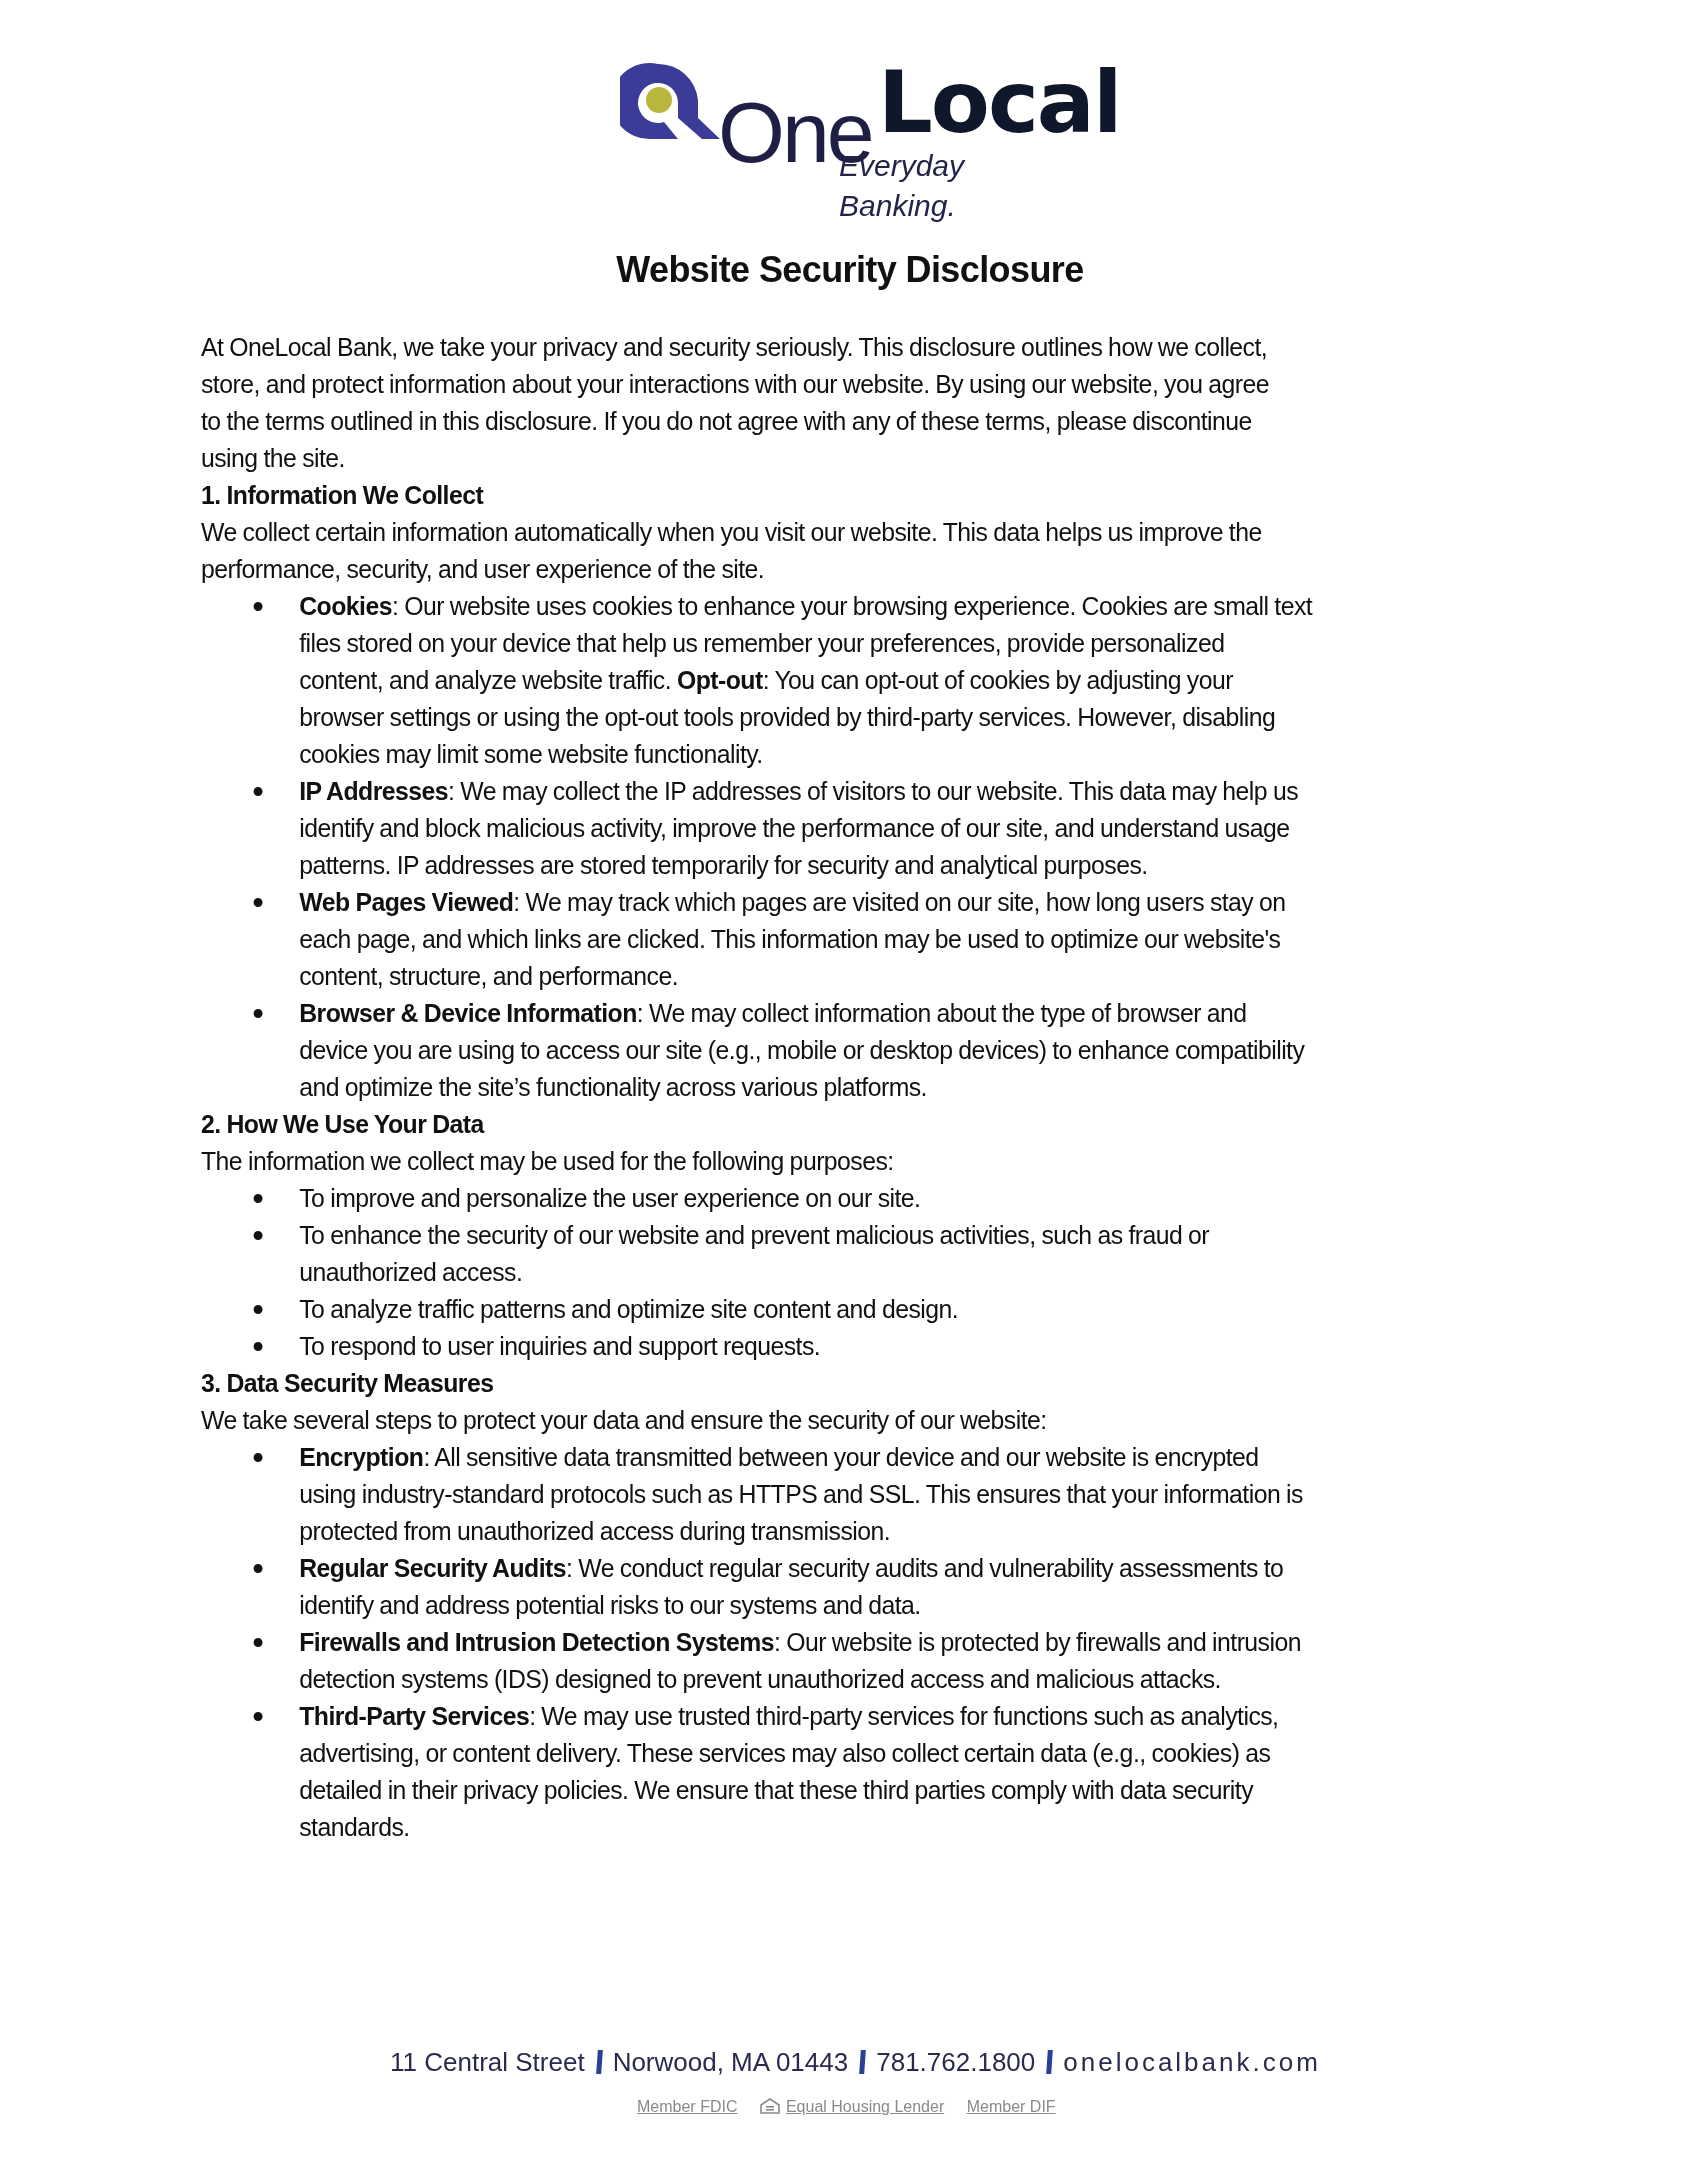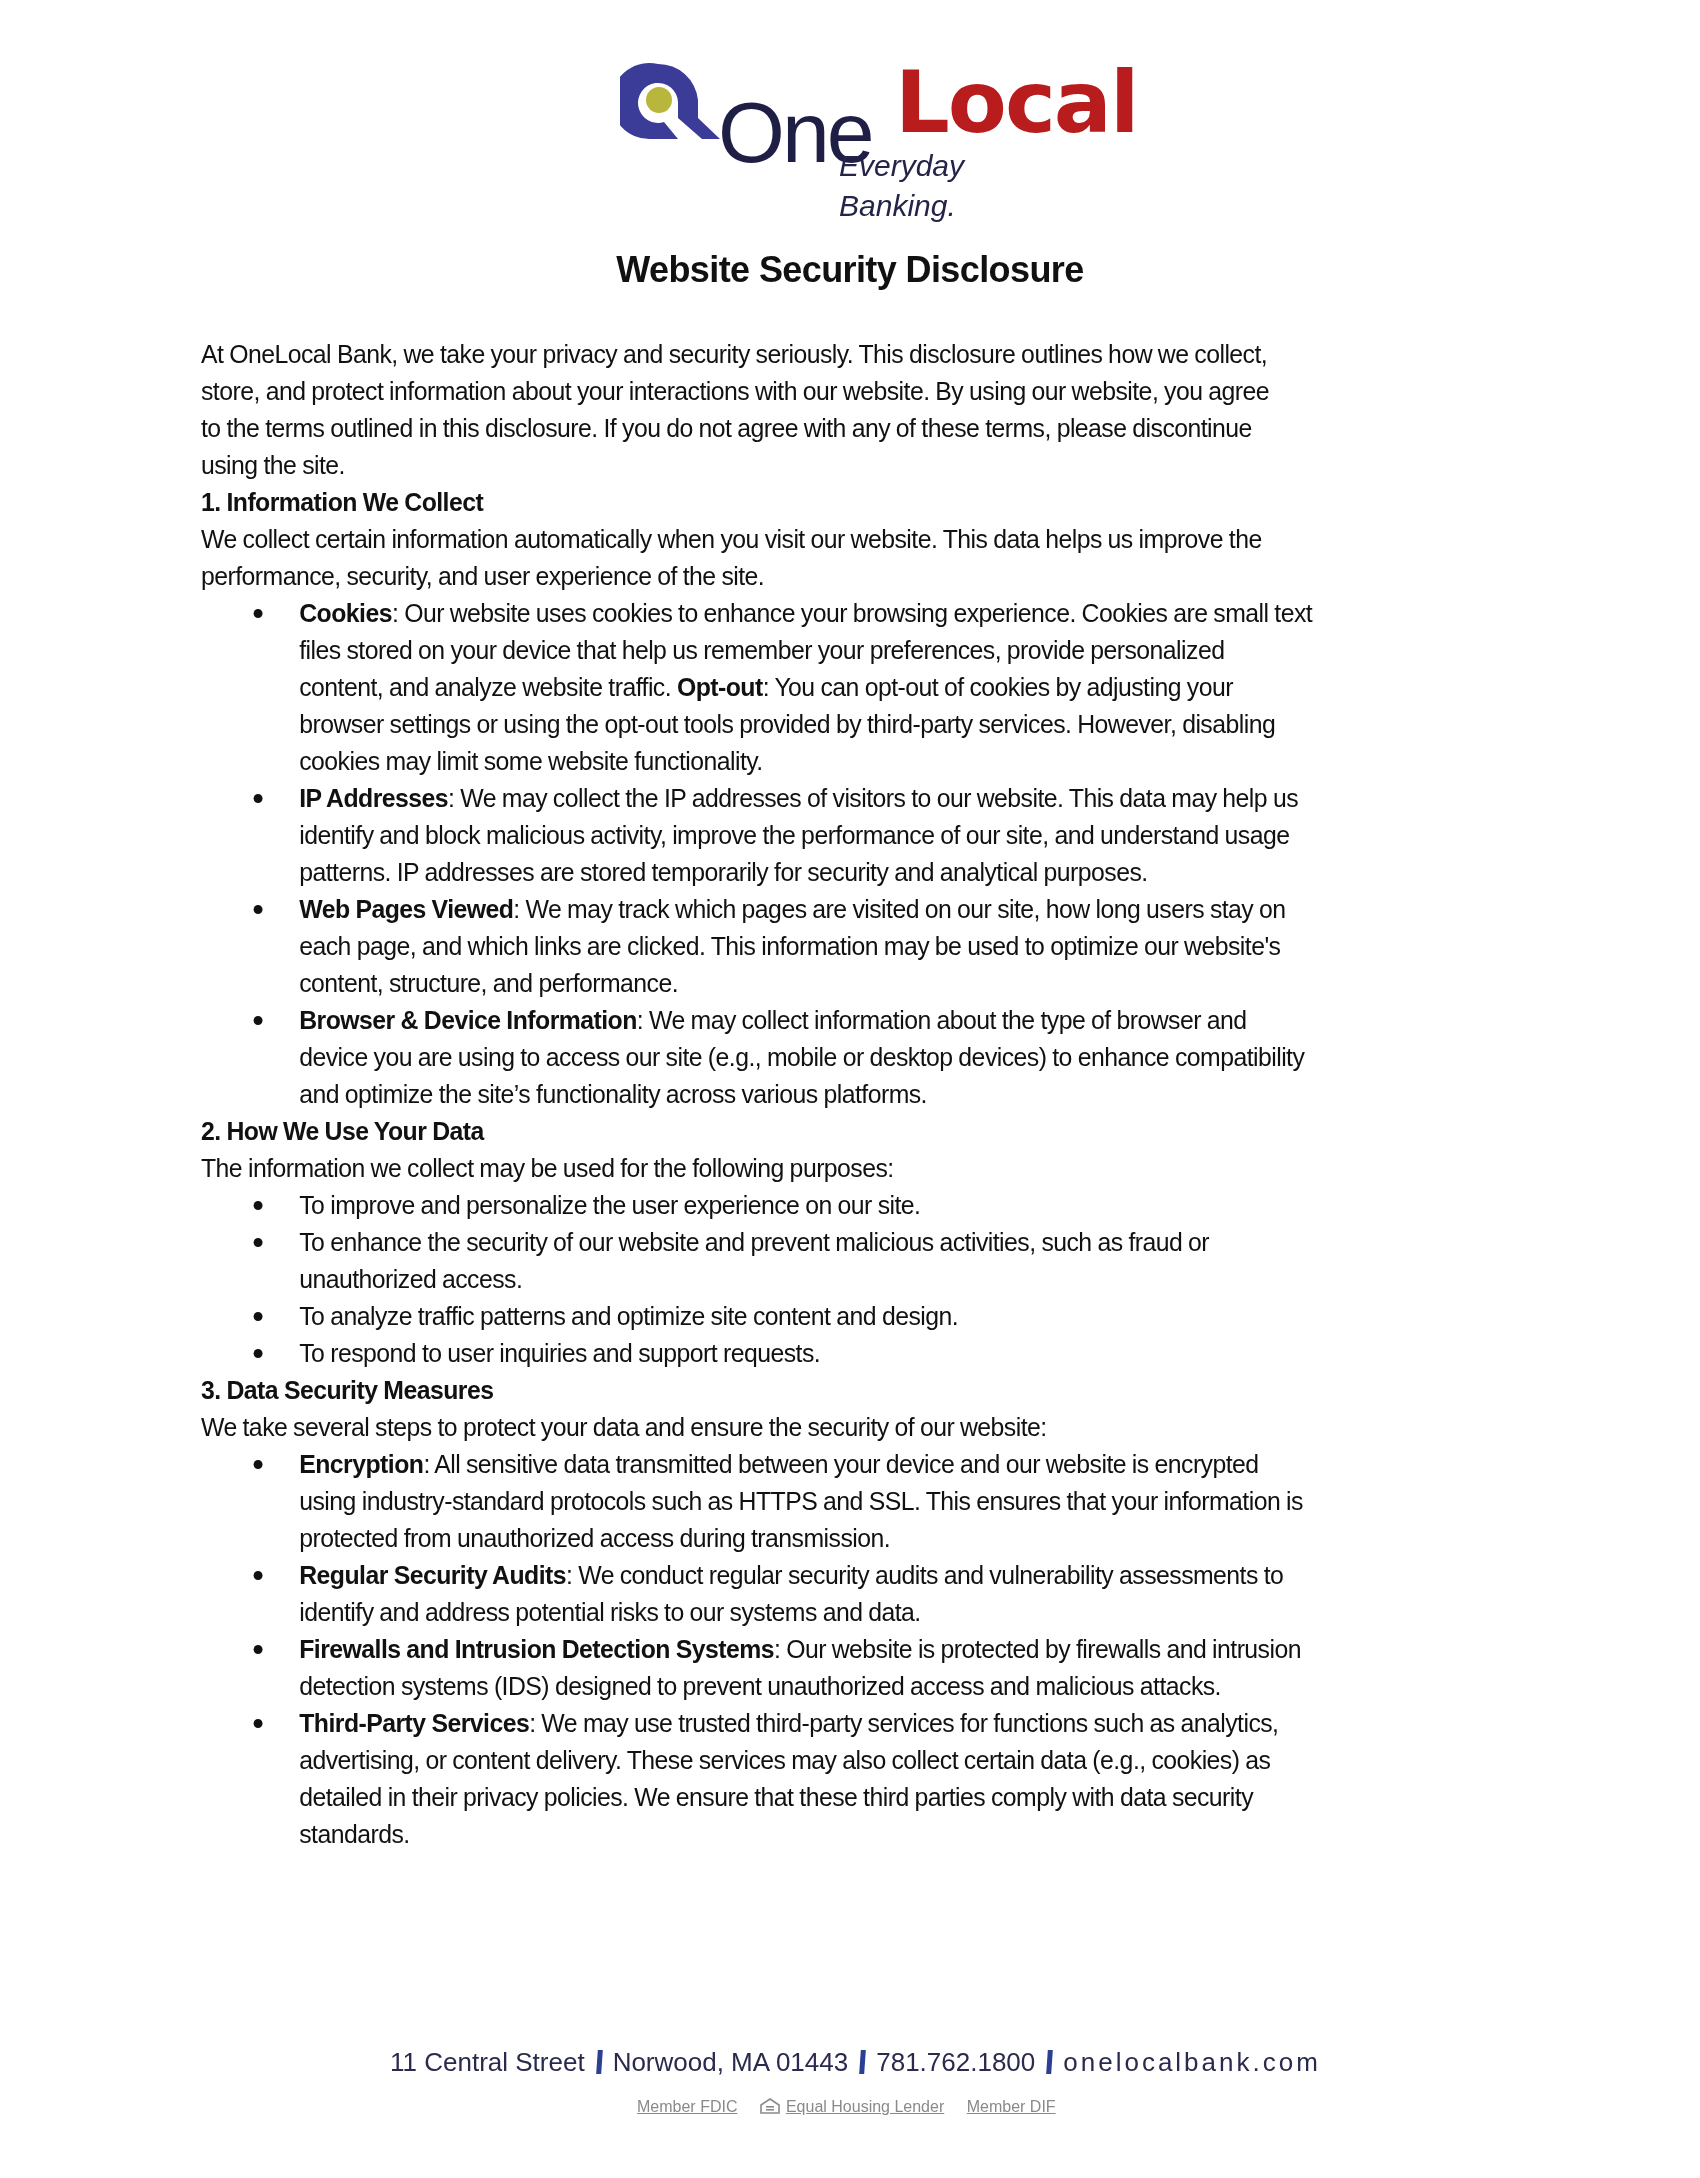--- a/index.html
+++ b/index.html
@@ -3,26 +3,26 @@
 <meta charset="utf-8">
 <style>
   html, body { margin:0; padding:0; background:#ffffff; }
   body { width:1700px; height:2178px; position:relative; overflow:hidden;
          font-family:"Liberation Sans", sans-serif; color:#111111; }
   .logo { position:absolute; left:620px; top:58px; width:450px; height:130px; }
   .logo-mark { position:absolute; left:0; top:4px; width:100px; height:80px; }
   .logo-one { position:absolute; left:98px; top:-6px; font-size:86px; font-weight:400;
               color:#1f1f45; letter-spacing:-3px; line-height:100px;margin-top:30px; }
   .logo-local { position:absolute; left:258px; top:-6px; font-size:86px; font-weight:900;
-                color:#b91c1c; letter-spacing:-2px; line-height:100px; font-family:"DejaVu Sans", sans-serif;margin-left:17px; }
+                color:#0f172a; letter-spacing:-2px; line-height:100px; font-family:"DejaVu Sans", sans-serif; }
   .logo-tag { position:absolute; left:204px; top:88px; font-size:30px; font-style:italic;
               color:#24244a; line-height:40px;margin-left:15px; }
   .title { position:absolute; left:0; width:1700px; top:248px; text-align:center;
            font-size:36px; font-weight:700; line-height:44px; letter-spacing:-0.6px; }
-  .doc { position:absolute; left:201px; top:336px; width:1320px; }
+  .doc { position:absolute; left:201px; top:329px; width:1320px; }
   .line { height:37px; line-height:37px; font-size:25px; white-space:nowrap;
           letter-spacing:-0.55px; word-spacing:-0.5px; transform-origin:left center; }
   .line.h { font-weight:700; }
   .bul { position:relative; padding-left:99px; }
   .bul .dot { position:absolute; left:53px; top:14px; width:9px; height:9px;
               border-radius:50%; background:#111; }
   .cont { padding-left:99px; }
   b { font-weight:700; }
   .footer-addr { position:absolute; left:390px; top:2044px; font-size:26px; color:#2a2a4e;
                  line-height:36px; white-space:nowrap; }

